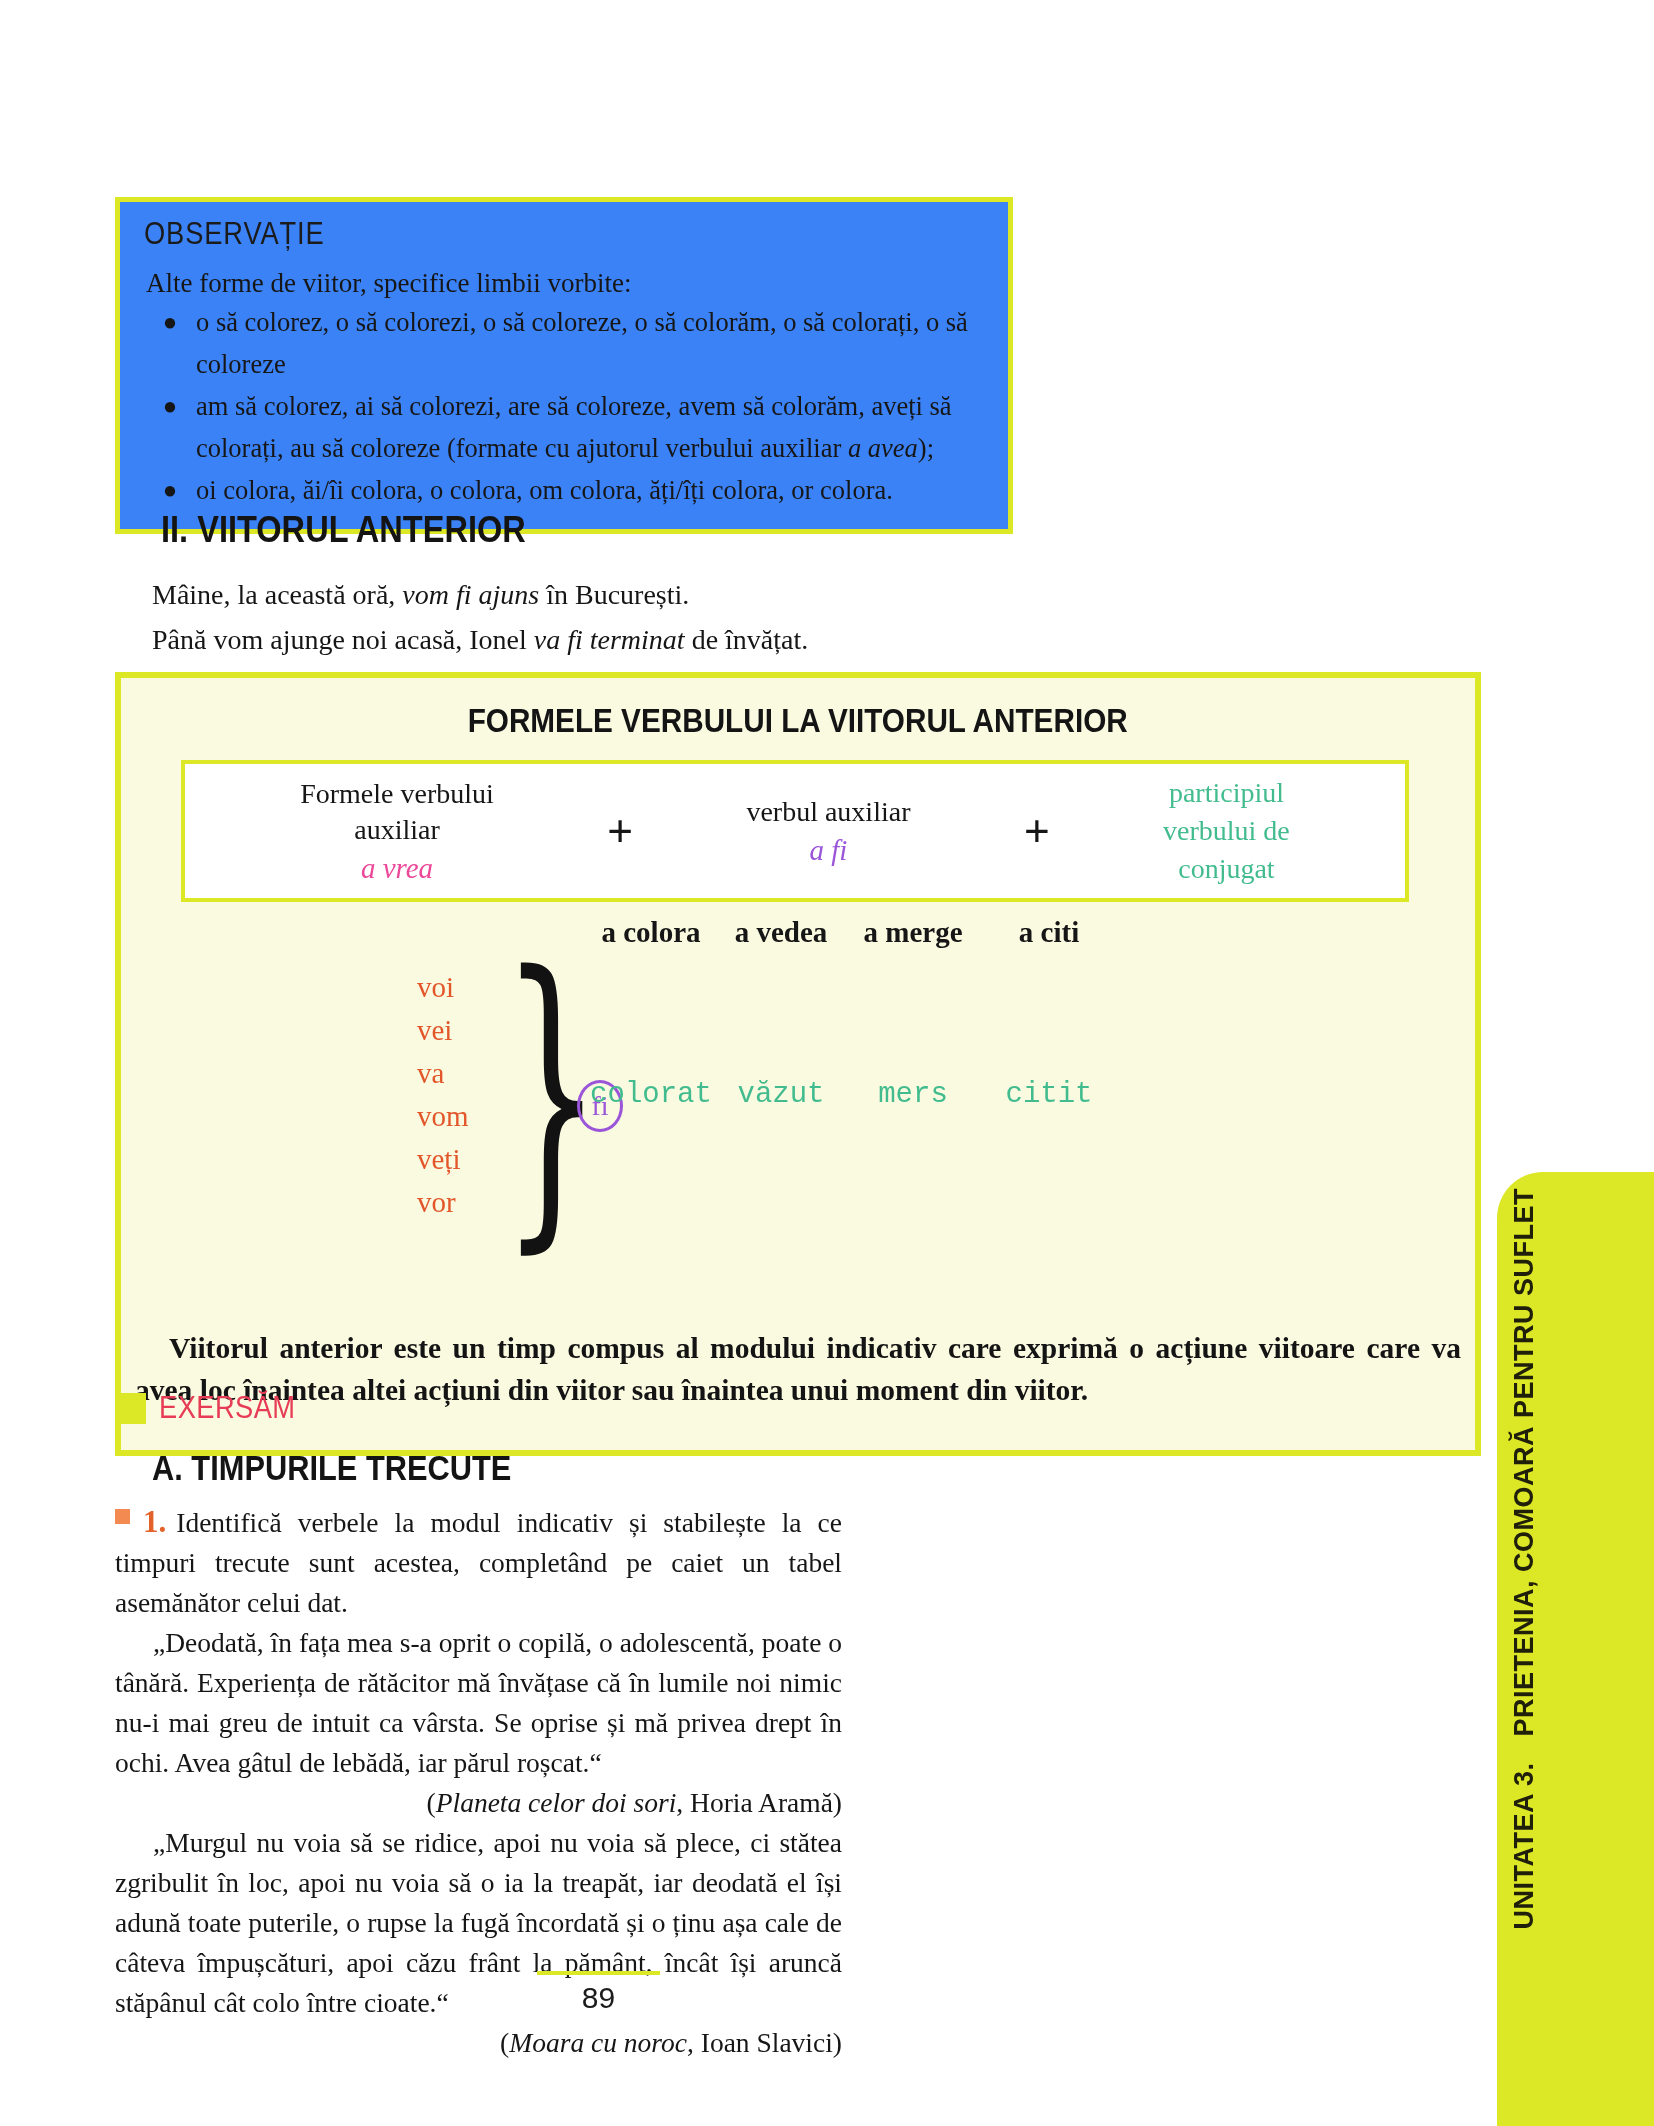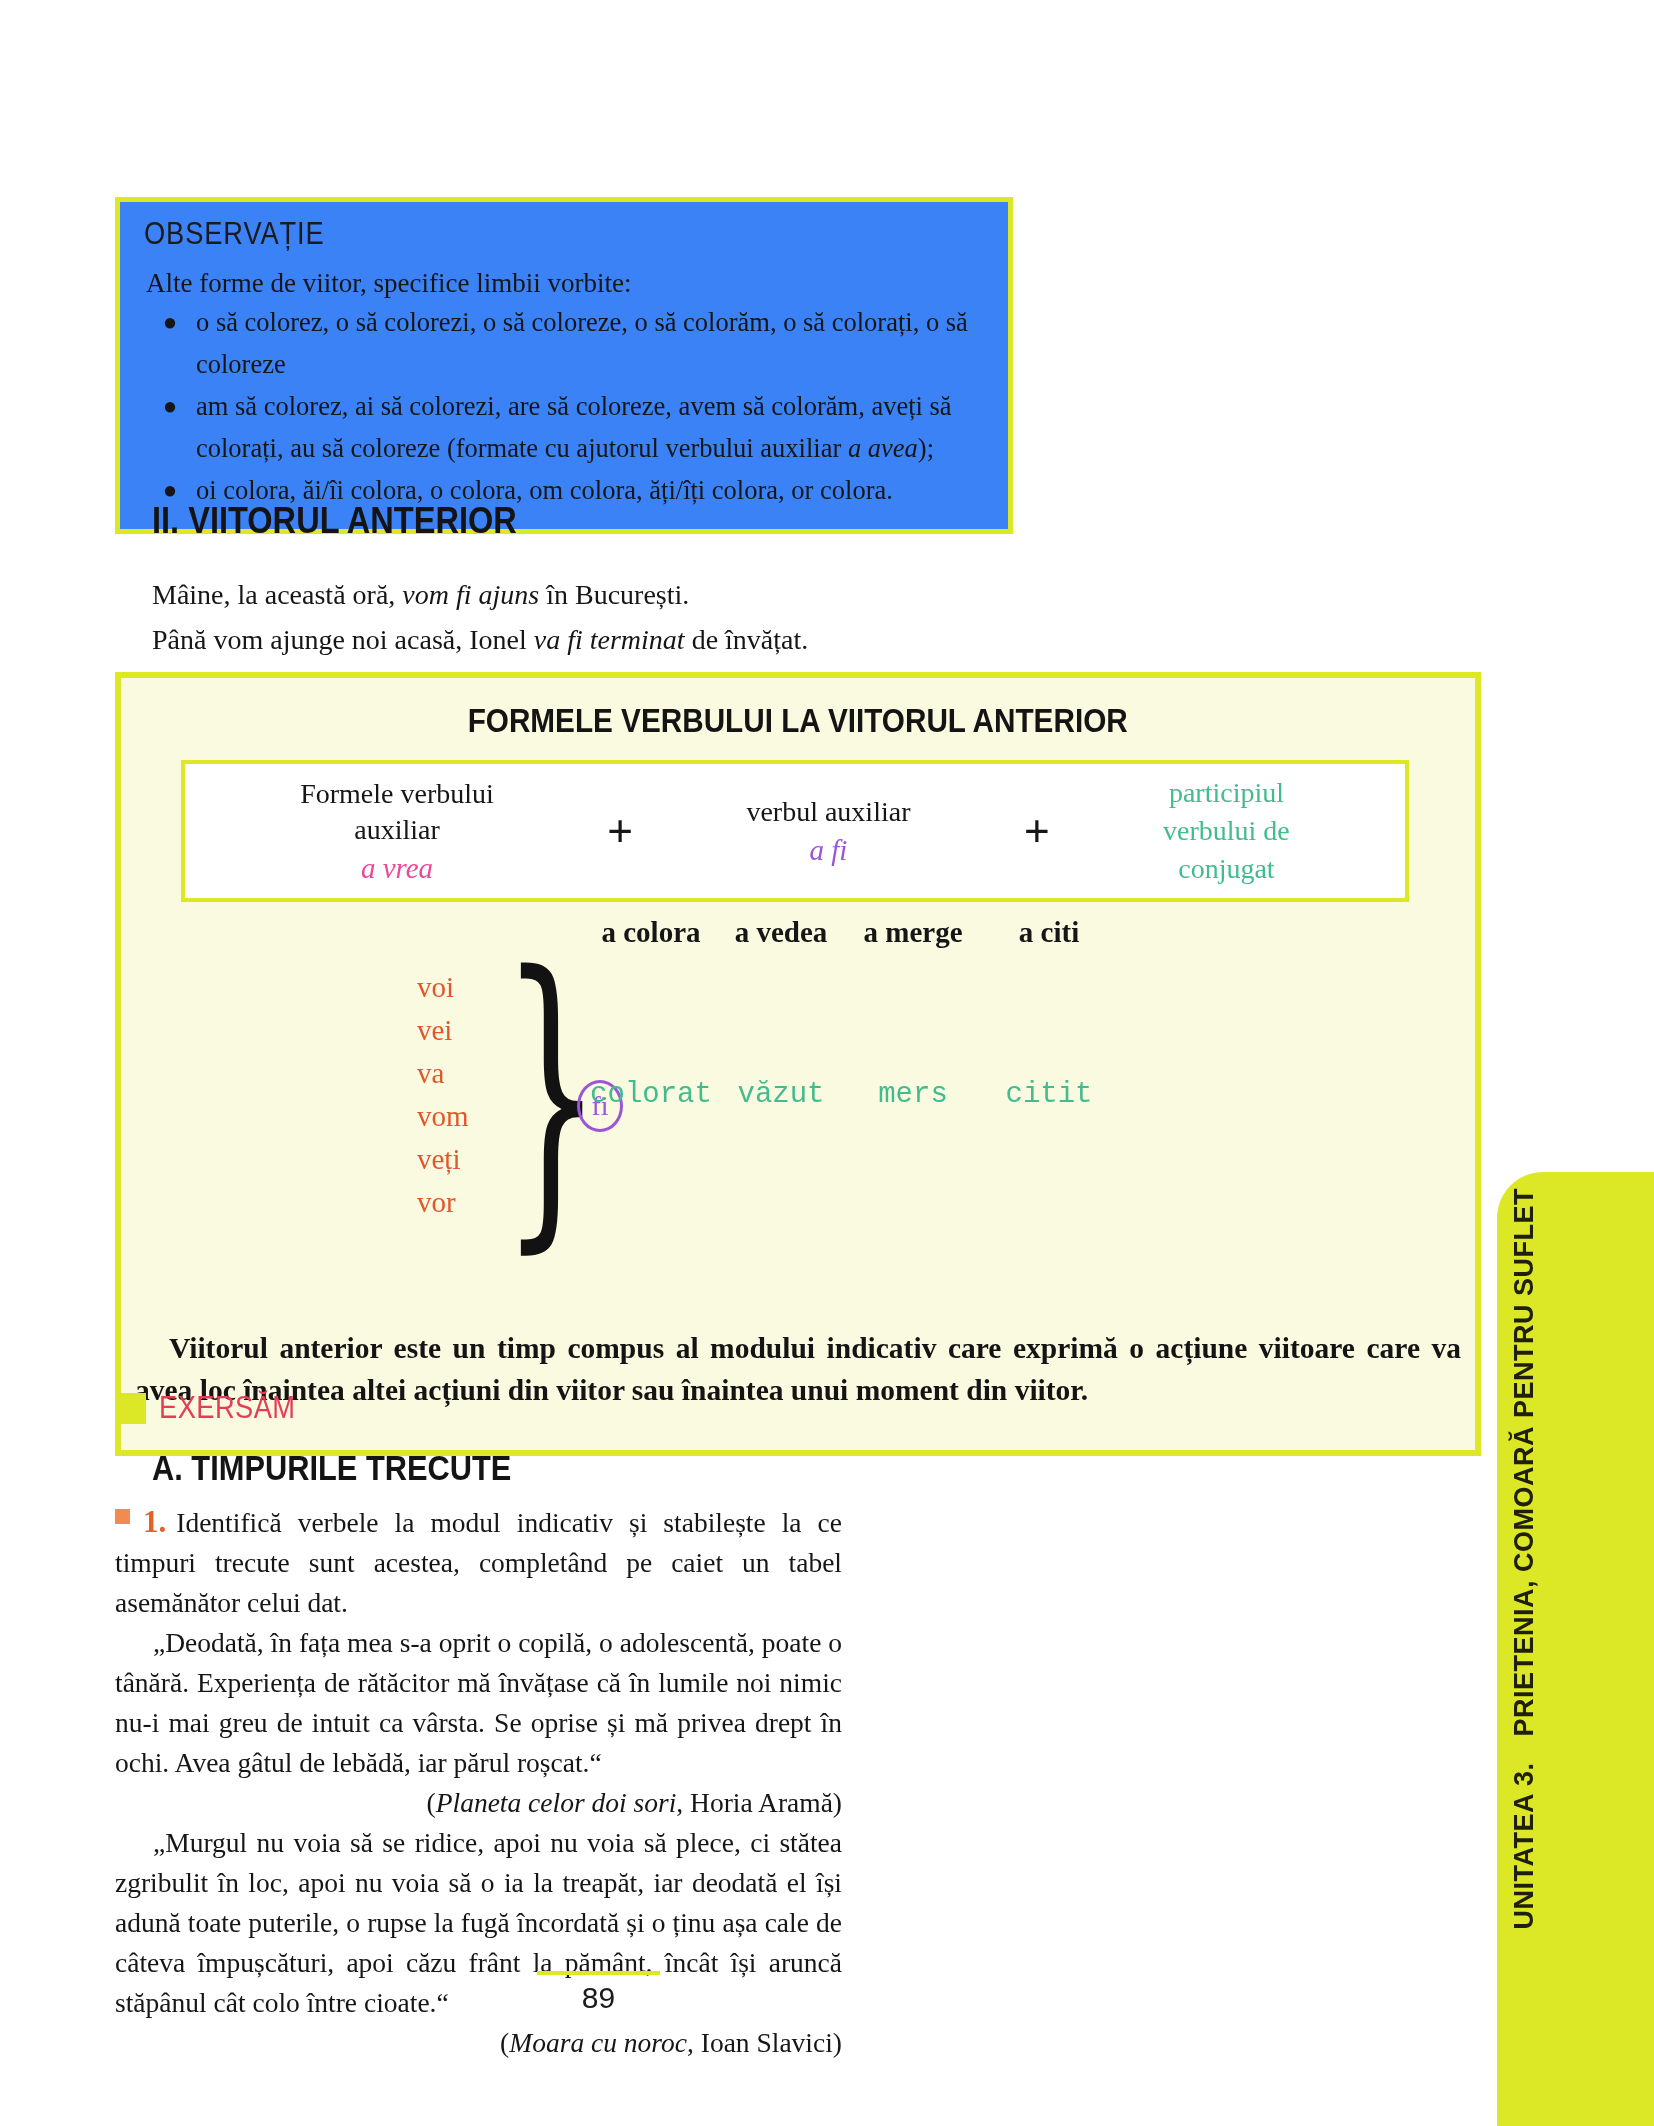--- a/index.html
+++ b/index.html
@@ -116,21 +116,21 @@
       <span class="obs-bullet">●</span>
       <span class="obs-li-text"><span>am să colorez, ai să colorezi, are să coloreze, avem să colorăm, aveți să colorați, au să coloreze (formate cu ajutorul verbului auxiliar </span><i>a avea</i><span>);</span></span>
     </li>
     <li class="obs-li">
       <span class="obs-bullet">●</span>
       <span class="obs-li-text">oi colora, ăi/îi colora, o colora, om colora, ăți/îți colora, or colora.</span>
     </li>
   </ul>
 </section>
 
-<h2 class="h-viitorul sans" style="margin:0;">
+<h2 class="h-viitorul sans" style="margin:9px;">
   <span class="condL">II. VIITORUL ANTERIOR</span>
 </h2>
 <div class="examples">
   <div><span>Mâine, la această oră, </span><i>vom fi ajuns</i><span> în București.</span></div>
   <div><span>Până vom ajunge noi acasă, Ionel </span><i>va fi terminat</i><span> de învățat.</span></div>
 </div>
 
 <section class="formele-box">
   <div class="formele-title sans">
     <span class="condC">FORMELE VERBULUI LA VIITORUL ANTERIOR</span>

